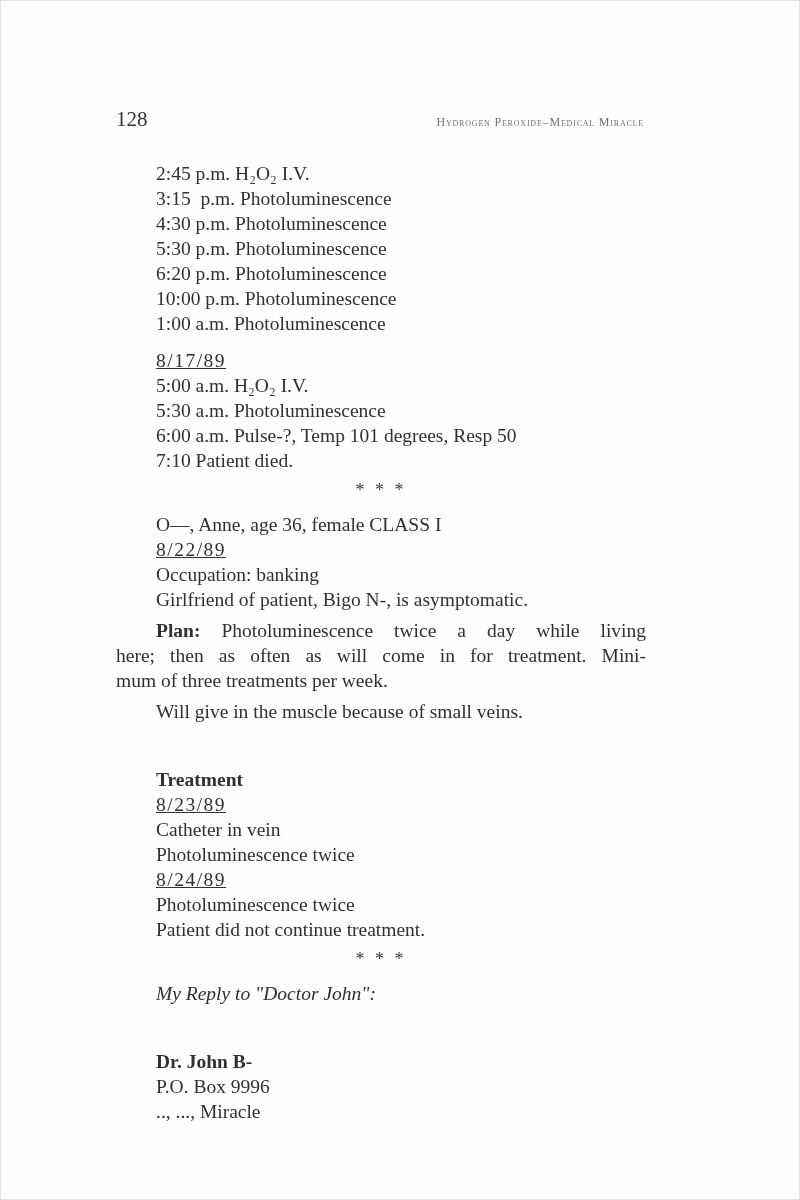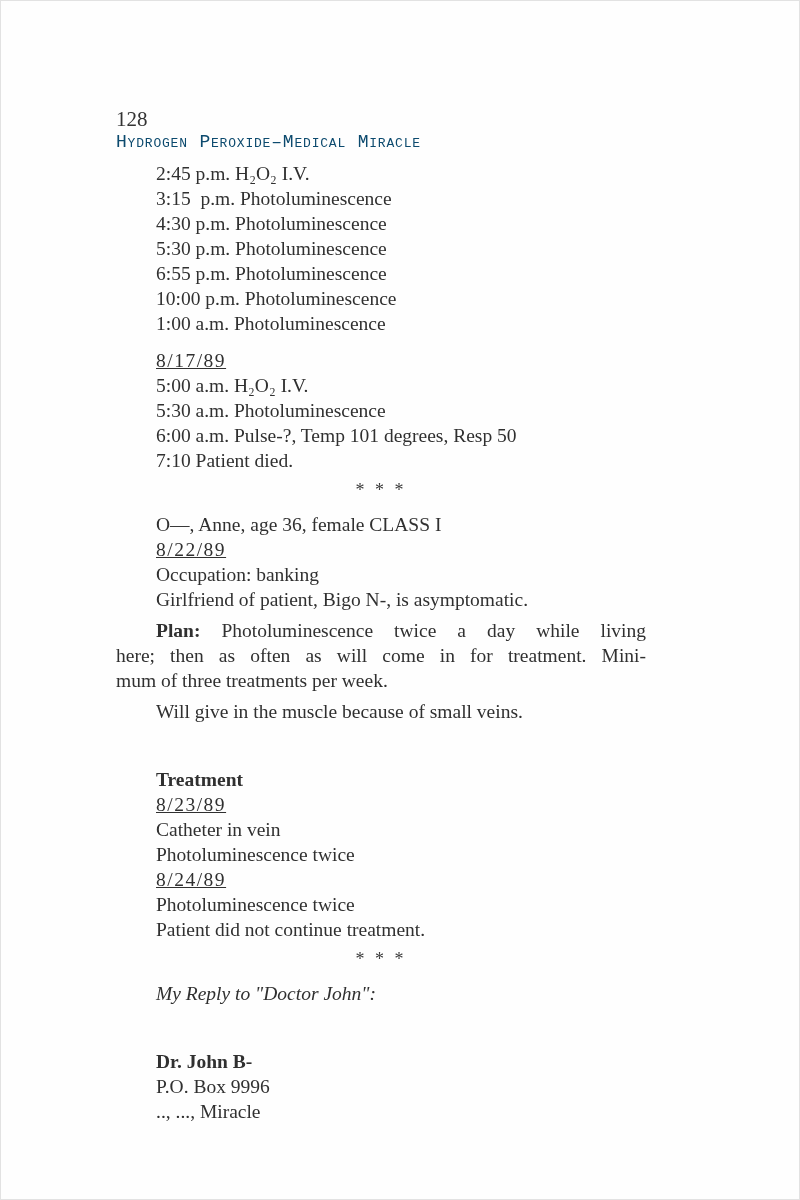--- a/index.html
+++ b/index.html
@@ -15,32 +15,30 @@
     background: #fefefe;
     border: 1px solid #e2e2e2;
     color: #2e2e2e;
   }
   .header {
     position: absolute;
     top: 106px; left: 115px; right: 155px;
     display: flex;
     justify-content: space-between;
     align-items: baseline;
-    flex-direction: column;
   }
   .page-number {
     font-size: 21px;
     color: #333;
   }
   .running-head {
     font-variant: small-caps;
-    font-size: 18px;
+    font-size: 12px;
     letter-spacing: 0.8px;
-    color: #0c4a6e;
-    font-family: Liberation Mono, monospace;
+    color: #737373;
   }
   .text-body {
     position: absolute;
     top: 160px; left: 115px;
     width: 530px;
     font-size: 19.5px;
     line-height: 25px;
     color: #303030;
   }
   .line { white-space: pre-wrap; }
@@ -66,21 +64,21 @@
 <div class="page">
   <div class="header">
     <span class="page-number">128</span>
     <span class="running-head">Hydrogen Peroxide–Medical Miracle</span>
   </div>
   <div class="text-body">
       <div class="line indent">2:45 p.m. H₂O₂ I.V.</div>
       <div class="line indent">3:15  p.m. Photoluminescence</div>
       <div class="line indent">4:30 p.m. Photoluminescence</div>
       <div class="line indent">5:30 p.m. Photoluminescence</div>
-      <div class="line indent">6:55 p.m. Photoluminescence</div>
+      <div class="line indent">6:20 p.m. Photoluminescence</div>
       <div class="line indent">10:00 p.m. Photoluminescence</div>
       <div class="line indent">1:00 a.m. Photoluminescence</div>
       <div class="gap-md"></div>
       <div class="line indent date">8/17/89</div>
       <div class="line indent">5:00 a.m. H₂O₂ I.V.</div>
       <div class="line indent">5:30 a.m. Photoluminescence</div>
       <div class="line indent">6:00 a.m. Pulse-?, Temp 101 degrees, Resp 50</div>
       <div class="line indent">7:10 Patient died.</div>
       <div class="separator">* * *</div>
       <div class="line indent">O—, Anne, age 36, female CLASS I</div>

